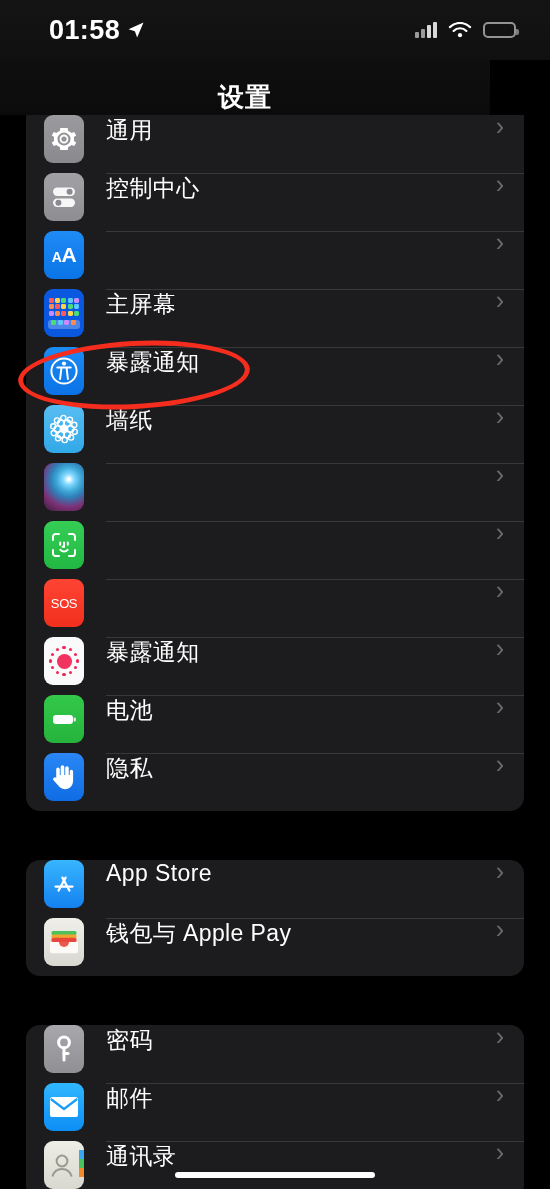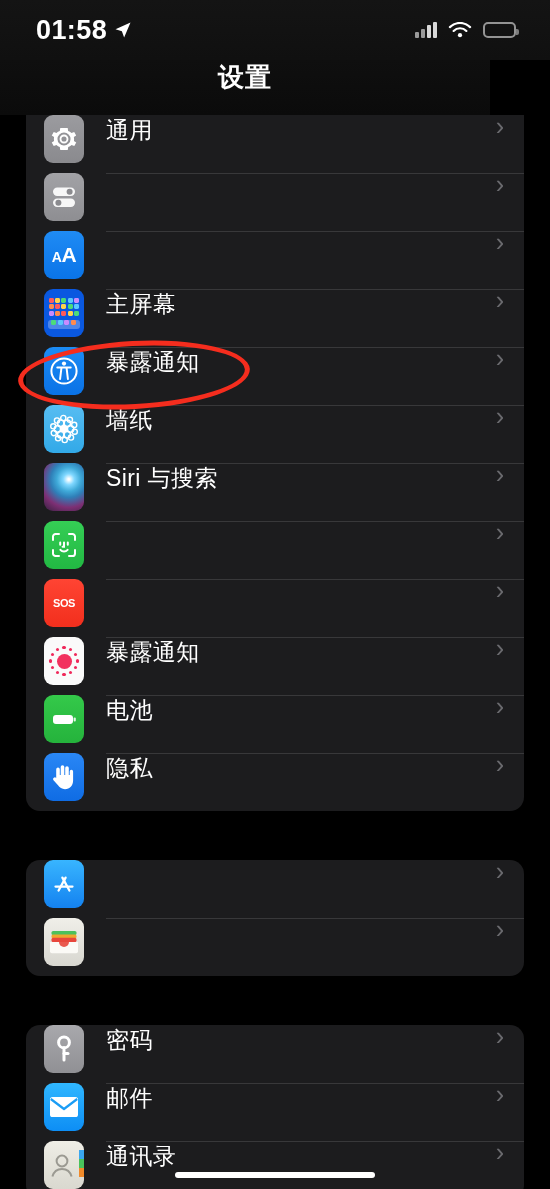--- a/index.html
+++ b/index.html
@@ -9,21 +9,21 @@
     font-family:"Liberation Sans","DejaVu Sans",sans-serif;
     color:#fff;
     overflow:hidden;
     position:relative;
   }
 
   
   .statusbar{
     position:absolute; top:0; left:0; width:550px; height:60px;
     display:flex; align-items:center; justify-content:space-between;
-    padding:0 34px 0 36px;
+    padding:0 34px 0 49px;
     background:linear-gradient(180deg,#141414 0%,#101010 100%);
   }
   .sb-left{ display:flex; align-items:center; gap:7px; }
   .sb-time{ font-size:27px; font-weight:700; letter-spacing:.4px; color:#fff; }
   .loc-arrow{ width:18px; height:18px; display:block; }
   .sb-right{ display:flex; align-items:center; gap:11px; }
   .cell-bars{ display:flex; align-items:flex-end; gap:2px; height:16px; }
   .cell-bars i{ display:block; width:4px; background:#d8d8d8; border-radius:1px; }
   .cell-bars i:nth-child(1){ height:6px; background:#9a9a9a;}
   .cell-bars i:nth-child(2){ height:9px; background:#9a9a9a;}
@@ -31,21 +31,21 @@
   .cell-bars i:nth-child(4){ height:16px;}
   .battery{ width:33px; height:16px; border:2px solid rgba(255,255,255,.55);
     border-radius:5px; padding:2px; position:relative; }
   .battery::after{ content:""; position:absolute; right:-5px; top:5px;
     width:3px; height:6px; background:rgba(255,255,255,.45); border-radius:0 2px 2px 0;}
   .battery .lvl{ height:100%; background:#fff; border-radius:2px; }
 
   
   .navbar{
     position:absolute; top:60px; left:0; width:490px; height:55px;
-    display:flex; align-items:flex-start; justify-content:center;
+    display:flex; align-items:flex-end; justify-content:center;
     background:linear-gradient(180deg,#0f0f0f 0%,#0b0b0b 100%);
   }
   .navbar .title{ font-size:26px; font-weight:700; letter-spacing:1px; }
 
   
   .scroll{ position:absolute; top:115px; left:0; width:550px; height:1074px; }
   .group{
     margin:0 26px; background:#1c1c1e; border-radius:14px; overflow:hidden;
   }
   .group.clipped-top{ border-top-left-radius:0; border-top-right-radius:0; }
@@ -151,20 +151,21 @@
       </div>
       <div class="row">
         <span class="ic ic-control">
           <svg width="30" height="30" viewBox="0 0 30 30">
       <rect x="4" y="5.5" width="22" height="8.4" rx="4.2" fill="#fff" opacity=".92"></rect>
       <circle cx="20.6" cy="9.7" r="3" fill="#8b8b8f"></circle>
       <rect x="4" y="16.5" width="22" height="8.4" rx="4.2" fill="#fff" opacity=".92"></rect>
       <circle cx="9.4" cy="20.7" r="3" fill="#8b8b8f"></circle>
           </svg>
         </span>
+        <span class="label">控制中心</span>
         <span class="chev">›</span>
       </div>
       <div class="row">
         <span class="ic ic-display">
           <span style="color:#fff;font-weight:700;letter-spacing:-.5px;">
       <span style="font-size:14px;">A</span><span style="font-size:21px;">A</span></span>
         </span>
         <span class="chev">›</span>
       </div>
       <div class="row">
@@ -227,40 +228,39 @@
             <circle cx="14.3" cy="4.0" r="2.6" fill="none" stroke="#fff" stroke-width="1.4"></circle>
             <circle cx="20.9" cy="5.7" r="2.6" fill="none" stroke="#fff" stroke-width="1.4"></circle>
             <circle cx="25.2" cy="10.9" r="2.6" fill="none" stroke="#fff" stroke-width="1.4"></circle>
           </svg>
         </span>
         <span class="label">墙纸</span>
         <span class="chev">›</span>
       </div>
       <div class="row">
         <span class="ic ic-siri"></span>
-        <span class="label">Siri 与搜索</span>
         <span class="chev">›</span>
       </div>
       <div class="row">
         <span class="ic ic-faceid">
           <svg width="30" height="30" viewBox="0 0 30 30" fill="none" stroke="#fff" stroke-width="2" stroke-linecap="round">
       <path d="M4 10V6.6A2.6 2.6 0 0 1 6.6 4H10"></path>
             <path d="M20 4h3.4A2.6 2.6 0 0 1 26 6.6V10"></path>
       <path d="M26 20v3.4a2.6 2.6 0 0 1-2.6 2.6H20"></path>
             <path d="M10 26H6.6A2.6 2.6 0 0 1 4 23.4V20"></path>
       <path d="M11.2 12.4v2.4M18.8 12.4v2.4"></path>
             <path d="M15 12.6v4.2h-1.4"></path>
       <path d="M11.4 19.8c1 1.1 2.2 1.6 3.6 1.6s2.6-.5 3.6-1.6"></path>
           </svg>
         </span>
         <span class="chev">›</span>
       </div>
       <div class="row">
         <span class="ic ic-sos">
-          <span style="color:#fff;font-weight:700;font-size:11px;letter-spacing:-.4px;">SOS</span>
+          <span style="color:#fff;font-weight:400;font-size:13px;letter-spacing:-.4px;">SOS</span>
         </span>
         <span class="chev">›</span>
       </div>
       <div class="row">
         <span class="ic ic-expo">
           <span style="width:40px;height:40px;position:relative;display:block;">
             <span class="expo-core" style="position:absolute;left:12.5px;top:12.5px;"></span>
             <span class="expo-dot" style="left:31.5px;top:18.3px"></span>
             <span class="expo-dot" style="left:29.7px;top:24.9px"></span>
             <span class="expo-dot" style="left:24.9px;top:29.7px"></span>
@@ -301,32 +301,34 @@
     <div class="gap"></div>
     <div class="group">
       <div class="row">
         <span class="ic ic-appstore">
           <svg width="30" height="30" viewBox="0 0 30 30" stroke="#fff" stroke-width="2.3" stroke-linecap="round" fill="none">
       <path d="M9.6 21.5 16.6 8.6"></path>
             <path d="M20.4 21.5 13.4 8.6"></path>
             <path d="M6.5 17.6h17"></path>
           </svg>
         </span>
+        <span class="label">App Store</span>
         <span class="chev">›</span>
       </div>
       <div class="row">
         <span class="ic ic-wallet">
           <svg width="32" height="26" viewBox="0 0 32 26">
       <rect x="3.5" y="2" width="25" height="4" rx="1.6" fill="#4cc15c"></rect>
       <rect x="3.5" y="5.4" width="25" height="4" rx="1.6" fill="#f0a62e"></rect>
       <rect x="3.5" y="8.8" width="25" height="4.4" rx="1.6" fill="#e8473c"></rect>
       <path d="M2 13h28v9.2a2 2 0 0 1-2 2H4a2 2 0 0 1-2-2z" fill="#fbfaf6"></path>
       <path d="M11 13h10a5 5 0 0 1-10 0z" fill="#e8473c" opacity=".9"></path>
           </svg>
         </span>
+        <span class="label">钱包与 Apple Pay</span>
         <span class="chev">›</span>
       </div>
     </div>
     <div class="gap"></div>
     <div class="group">
       <div class="row">
         <span class="ic ic-passwd">
           <svg width="24" height="30" viewBox="0 0 24 30">
             <circle cx="12" cy="8.4" r="5.4" fill="none" stroke="#fff" stroke-width="3"></circle>
       <path d="M12 13.8V26" stroke="#fff" stroke-width="3" stroke-linecap="round"></path>

